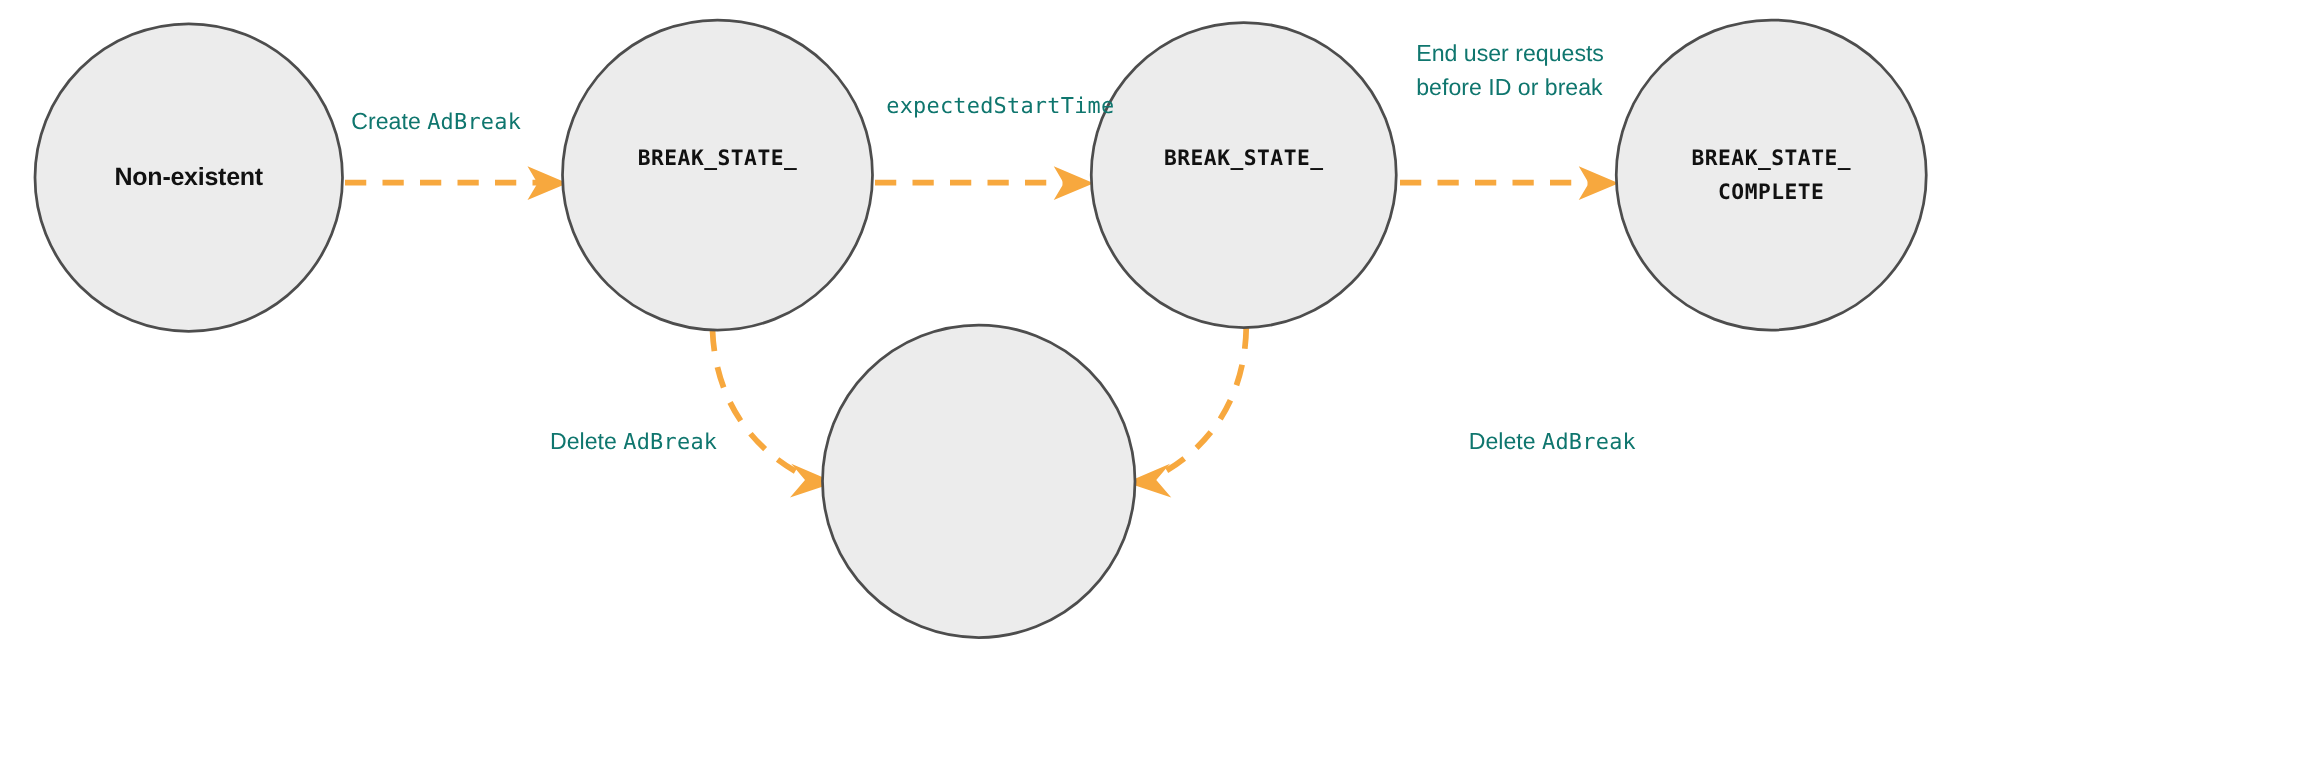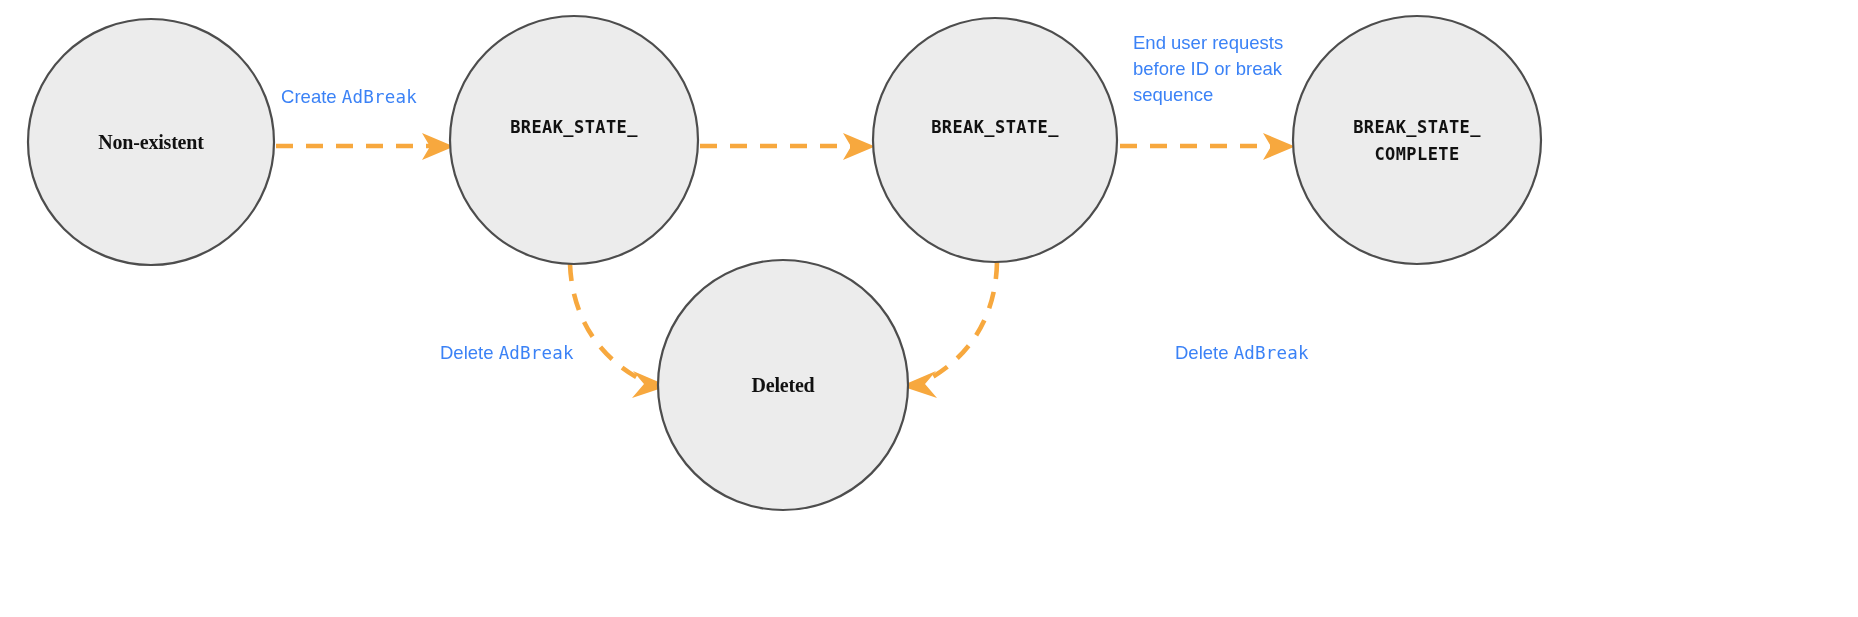--- a/index.html
+++ b/index.html
@@ -49,37 +49,37 @@
     text-align: center;
     color: #111111;
     pointer-events: none;
     user-select: none;
   }
   .node-label .line {
     display: block;
     white-space: pre;
   }
   .label-plain .line {
-    font-family: Liberation Serif, serif;
+    font-family: Liberation Sans, sans-serif;
     font-weight: bold;
     font-size: 20px;
     letter-spacing: -0.2px;
     line-height: 26px;
   }
   .label-code .line {
     font-family: "DejaVu Sans Mono", "Liberation Mono", monospace;
     font-weight: bold;
     font-size: 17px;
     letter-spacing: 0.4px;
     line-height: 27px;
   }
   
   .edge-label {
     position: absolute;
-    color: #3b82f6;
+    color: #0f766e;
     user-select: none;
     white-space: nowrap;
   }
   .edge-label .line {
     display: block;
     white-space: pre;
     line-height: 25px;
   }
   .txt-sans {
     font-family: "Liberation Sans", sans-serif;
@@ -144,35 +144,32 @@
 
   <div class="node-label label-code" style="left:875px; top:114px; width:240px;">
     <span class="line">BREAK_STATE_</span>
   </div>
 
   <div class="node-label label-code" style="left:1297px; top:114px; width:240px;">
     <span class="line">BREAK_STATE_</span>
     <span class="line">COMPLETE</span>
   </div>
 
-  <div class="node-label label-plain" style="left:663px; top:372px; width:240px;">
-    <span class="line">Deleted</span>
-  </div>
 
   <div class="edge-label align-center" style="left:276px; top:84px; width:146px;">
     <span class="line"><span class="txt-sans">Create </span><span class="txt-mono">AdBreak</span></span>
   </div>
 
   <div class="edge-label align-left" style="left:709px; top:73px; width:220px;">
+    <span class="line"><span class="txt-mono">expectedStartTime</span></span>
   </div>
 
   <div class="edge-label align-left" style="left:1133px; top:30px; width:230px;">
     <span class="line"><span class="txt-sans">End user requests</span></span>
     <span class="line"><span class="txt-sans">before ID or break</span></span>
-    <span class="line"><span class="txt-sans">sequence</span></span>
   </div>
 
   <div class="edge-label align-left" style="left:440px; top:340px; width:200px;">
     <span class="line"><span class="txt-sans">Delete </span><span class="txt-mono">AdBreak</span></span>
   </div>
 
   <div class="edge-label align-left" style="left:1175px; top:340px; width:200px;">
     <span class="line"><span class="txt-sans">Delete </span><span class="txt-mono">AdBreak</span></span>
   </div>
 

